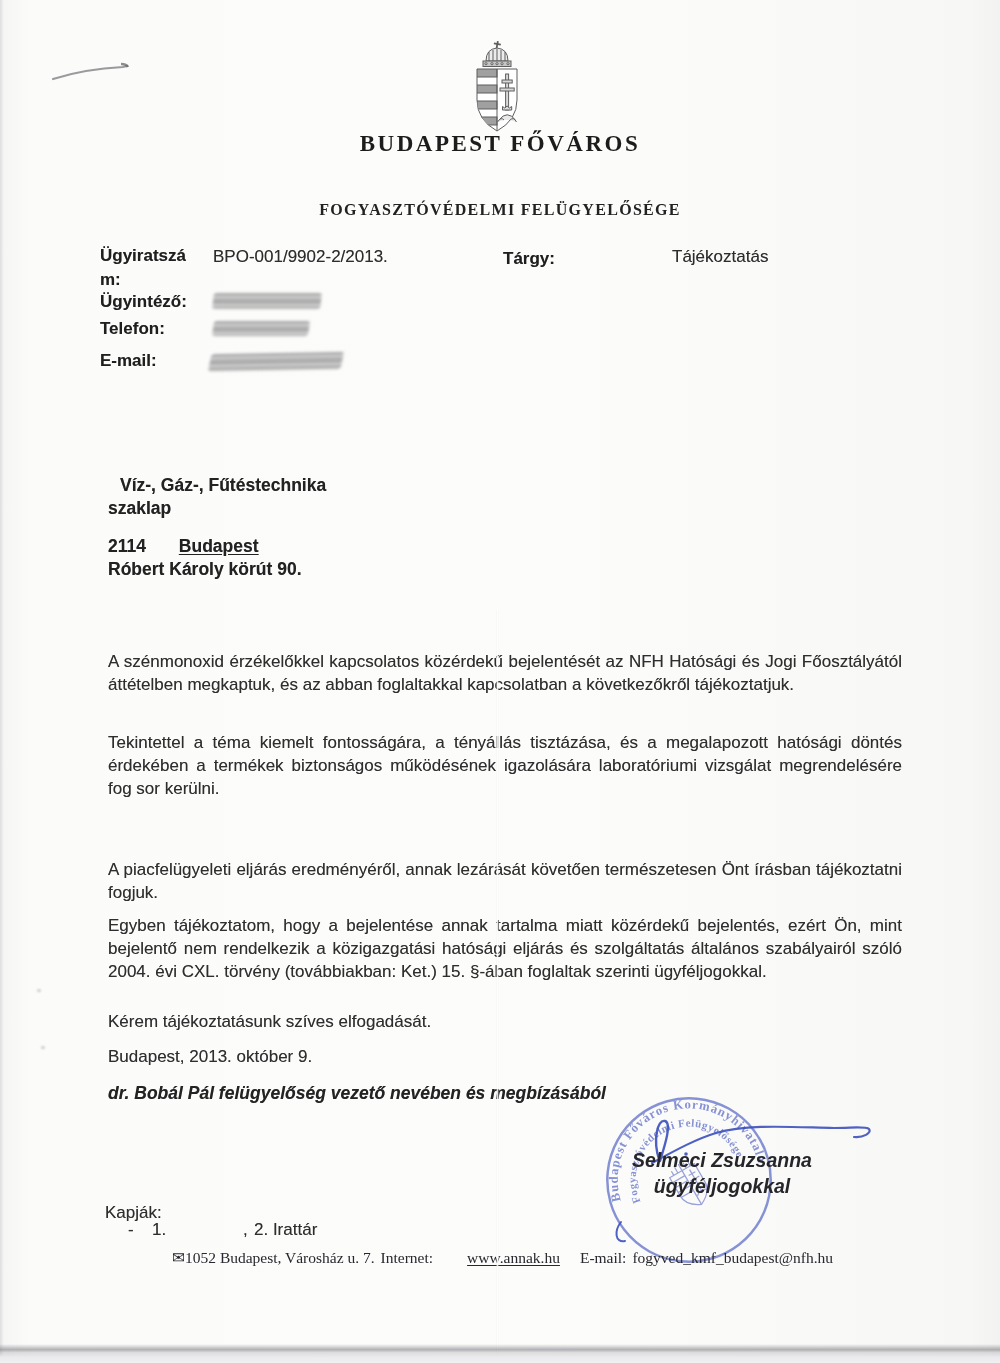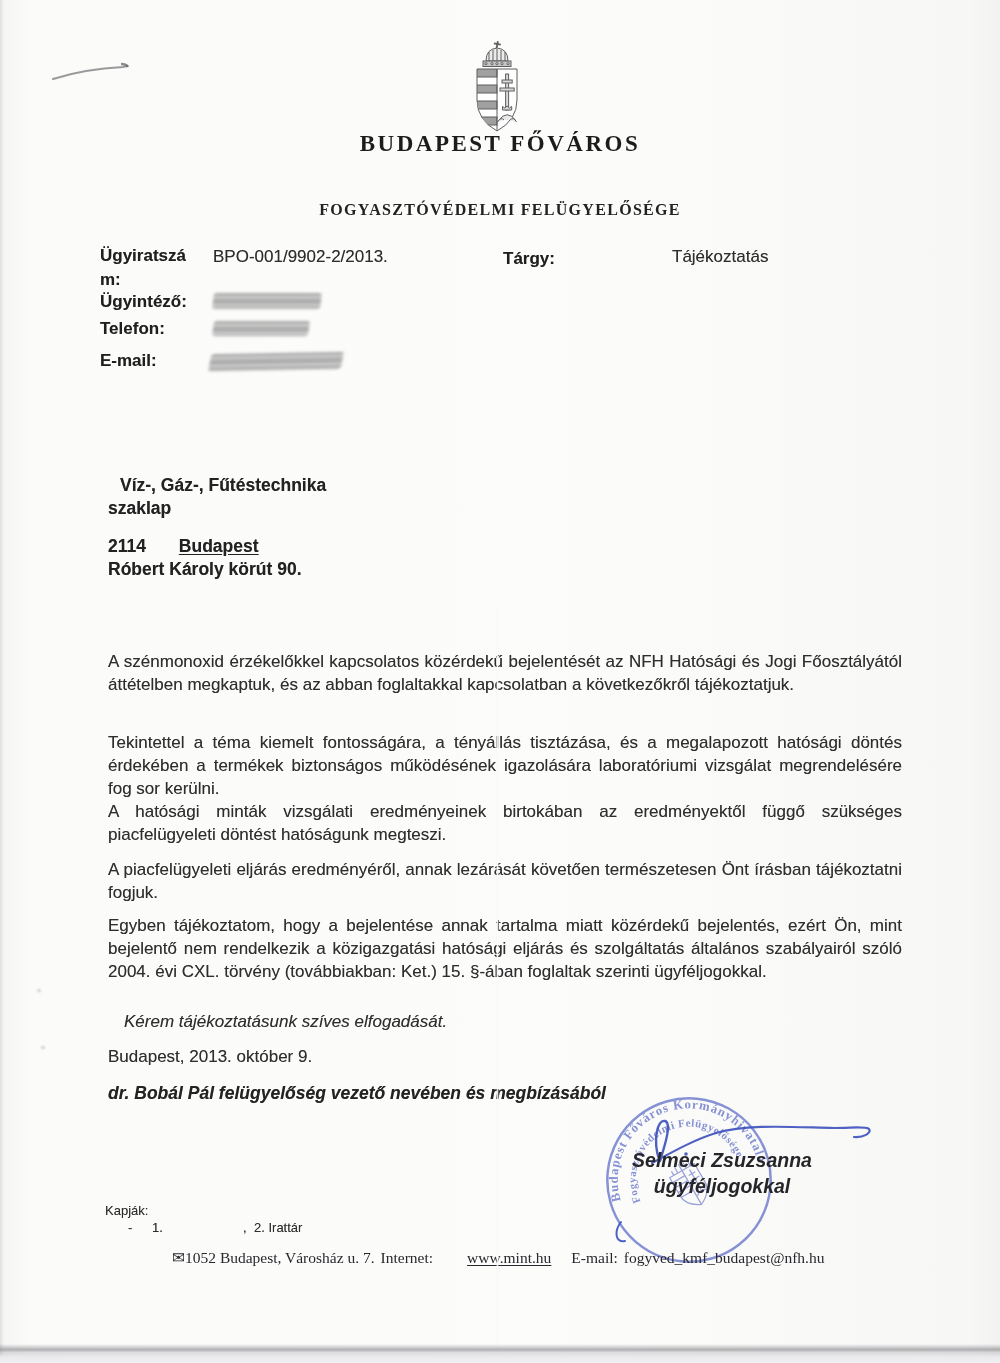--- a/index.html
+++ b/index.html
@@ -33,21 +33,21 @@
   .para { width:794px; text-align:justify; font-size:17px; line-height:23px; color:#2e2e2e; }
   .line17 { font-size:17px; color:#2e2e2e; }
   .authority { font-weight:bold; font-style:italic; font-size:17.5px; color:#232323; }
 
   
   .sig-name { width:200px; text-align:center; font-weight:bold; font-style:italic;
     font-size:19.5px; color:#26262a; line-height:25px; }
   .stamp-svg { opacity:.85; filter:blur(.35px); }
 
   
-  .small14 { font-size:13px; color:#2e2e2e; }
+  .small14 { font-size:17px; color:#2e2e2e; }
   .footer-row { display:flex; align-items:baseline; font-family:"Liberation Serif","DejaVu Serif",serif;
     font-size:15.5px; color:#27272e; }
   .footer-row .gap { width:20px; }
   .footer-row .sp { width:6px; }
 
   
   .fold-v { background:linear-gradient(90deg,rgba(0,0,0,.03),rgba(255,255,255,.95) 45%,rgba(0,0,0,.02)); }
   .bottom-edge { background:linear-gradient(180deg,rgba(0,0,0,0) 0,rgba(116,116,122,.55) 30%,rgba(150,150,156,.3) 45%,#ebebed 70%,#f0f0f2 100%); }
   .left-edge { background:linear-gradient(90deg,#cfcfd2,rgba(240,240,240,0)); opacity:.6; }
   .speck { background:#9a9a9a; border-radius:50%; filter:blur(1px); opacity:.5; }
@@ -127,24 +127,23 @@
   <div class="abs addr scan-soft" style="left:108px;top:474px;margin-left:12px;">Víz-, Gáz-, Fűtéstechnika</div>
   <div class="abs addr scan-soft" style="left:108px;top:497px;">szaklap</div>
   <div class="abs addr scan-soft" style="left:108px;top:535px;">
     <span>2114</span>
     <span class="u">Budapest</span>
   </div>
   <div class="abs addr scan-soft" style="left:108px;top:558px;">Róbert Károly körút 90.</div>
 
   <div class="abs para scan-soft" style="left:108px;top:650px;">A szénmonoxid érzékelőkkel kapcsolatos közérdekű bejelentését az NFH Hatósági és Jogi Főosztályától áttételben megkaptuk, és az abban foglaltakkal kapcsolatban a következőkről tájékoztatjuk.</div>
   <div class="abs para scan-soft" style="left:108px;top:731px;">Tekintettel a téma kiemelt fontosságára, a tényállás tisztázása, és a megalapozott hatósági döntés érdekében a termékek biztonságos működésének igazolására laboratóriumi vizsgálat megrendelésére fog sor kerülni.</div>
-  <div class="abs para scan-soft" style="left:108px;top:800px;">A hatósági minták vizsgálati eredményeinek birtokában az eredményektől függő szükséges piacfelügyeleti döntést hatóságunk megteszi.</div>
   <div class="abs para scan-soft" style="left:108px;top:858px;">A piacfelügyeleti eljárás eredményéről, annak lezárását követően természetesen Önt írásban tájékoztatni fogjuk.</div>
   <div class="abs para scan-soft" style="left:108px;top:914px;">Egyben tájékoztatom, hogy a bejelentése annak tartalma miatt közérdekű bejelentés, ezért Ön, mint bejelentő nem rendelkezik a közigazgatási hatósági eljárás és szolgáltatás általános szabályairól szóló 2004. évi CXL. törvény (továbbiakban: Ket.) 15. §-ában foglaltak szerinti ügyféljogokkal.</div>
-  <div class="abs line17 scan-soft" style="left:124px;top:1012px;font-style:italic;">Kérem tájékoztatásunk szíves elfogadását.</div>
+  <div class="abs line17 scan-soft" style="left:108px;top:1012px;">Kérem tájékoztatásunk szíves elfogadását.</div>
   <div class="abs line17 scan-soft" style="left:108px;top:1047px;">Budapest, 2013. október 9.</div>
   <div class="abs authority scan-soft" style="left:108px;top:1083px;">dr. Bobál Pál felügyelőség vezető nevében és megbízásából</div>
 
   <svg class="abs stamp-svg" style="left:594px;top:1085px;" width="190" height="190" viewBox="0 0 200 200">
     <defs>
       <path id="arcOut" d="M 35.2,137.4 A 75,75 0 1 1 164.8,137.4"></path>
       <path id="arcIn" d="M 50,125 A 56,56 0 1 1 150,125"></path>
     </defs>
     <g transform="rotate(-16 100 100)" opacity="0.82">
       <circle cx="100" cy="100" r="86" stroke="#5565c5" stroke-width="2.6" fill="none"></circle>
@@ -188,21 +187,21 @@
   <div class="abs small14 scan-soft" style="left:152px;top:1220px;">1.</div>
   <div class="abs small14 scan-soft" style="left:243px;top:1220px;">,</div>
   <div class="abs small14 scan-soft" style="left:254px;top:1220px;">2. Irattár</div>
 
   <div class="abs footer-row" style="left:172px;top:1249px;">
     <span>✉</span>
     <span>1052 Budapest, Városház u. 7.</span>
     <span class="sp"></span>
     <span>Internet:</span>
     <span class="sp"></span>
-    <span class="u">www.mint.hu</span>
+    <span class="u">www.annak.hu</span>
     <span class="gap"></span>
     <span>E-mail:</span>
     <span class="sp"></span>
     <span>fogyved_kmf_budapest@nfh.hu</span>
   </div>
 
   <div class="abs fold-v" style="left:496px;top:610px;width:3px;height:753px;"></div>
   <div class="abs speck" style="left:37px;top:989px;width:4px;height:3px;"></div>
   <div class="abs speck" style="left:41px;top:1046px;width:4px;height:3px;"></div>
   <div class="abs left-edge" style="left:0;top:0;width:4px;height:1363px;"></div>

